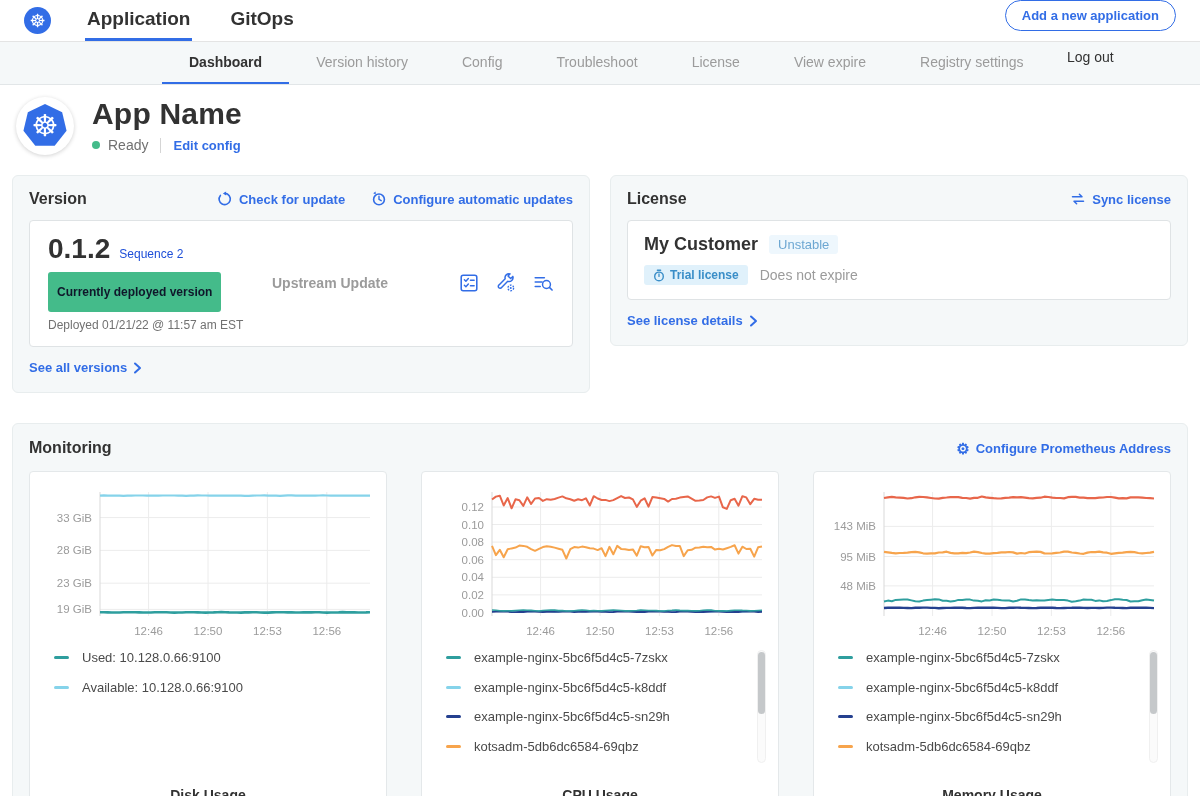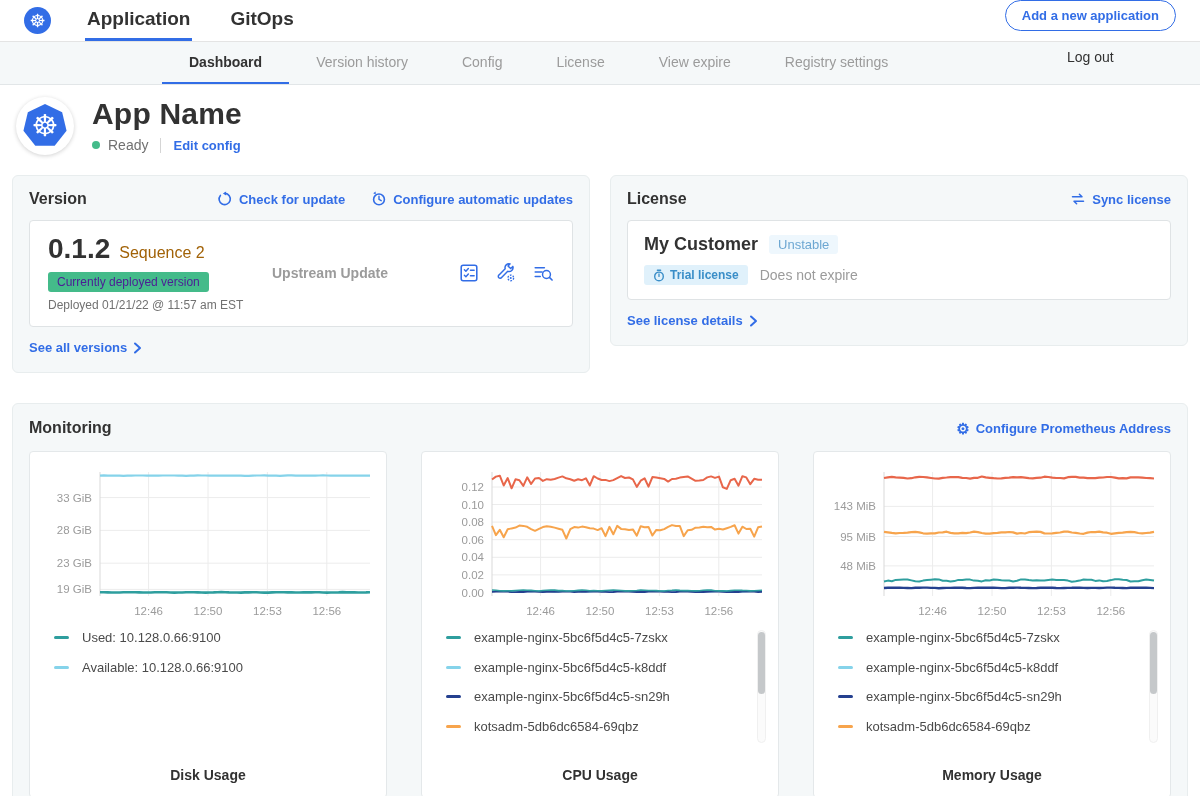--- a/index.html
+++ b/index.html
@@ -38,22 +38,22 @@
   .panel-version, .panel-license { flex:1; }
   .panel-head { display:flex; align-items:center; }
   .panel-title { font-size:16px; font-weight:700; color:#323232; }
   .panel-head-links { margin-left:auto; display:flex; gap:26px; }
   .inner-card { background:#fff; border:1px solid #dfe3e5; border-radius:4px; margin-top:12px; }
 
   .version-card { padding:12px 18px 14px; display:flex; align-items:center; }
   .ver-left { min-width:218px; }
   .ver-number-row { display:flex; align-items:baseline; gap:9px; }
   .ver-number { font-size:28px; font-weight:800; color:#323232; }
-  .ver-seq { font-size:16px; color:#a16207; }
-  .badge-green { display:inline-block; background:#44bb8a; color:#4c1d95; font-size:12px; font-weight:400; padding:3px 9px; border-radius:3px; margin:7px 0 6px; }
+  .ver-seq { font-size:12px; color:#1d4ed8; }
+  .badge-green { display:inline-block; background:#44bb8a; color:#0f172a; font-size:12px; font-weight:700; padding:13px 9px; border-radius:3px; margin:7px 0 6px; }
   .ver-deployed { font-size:12px; color:#717171; }
   .ver-source { font-size:14px; font-weight:600; color:#9b9b9b; margin-left:6px; }
   .ver-icons { margin-left:auto; display:flex; align-items:center; gap:15px; }
   .ver-icons svg { display:block; cursor:pointer; }
   .see-link { margin-top:13px; }
 
   .license-card { padding:13px 16px 14px; }
   .lic-row1 { display:flex; align-items:center; gap:11px; }
   .lic-customer { font-size:18px; font-weight:700; color:#323232; }
   .badge-channel { background:#eef7fd; color:#6da7d2; font-size:13px; padding:2px 9px; border-radius:3px; }
@@ -87,20 +87,21 @@
   <div class="nav-right">
     <button class="add-app-btn">Add a new application</button>
     <span class="logout">Log out</span>
   </div>
 </header>
 
 <nav class="subnav">
   <div class="subnav-tab active">Dashboard</div>
   <div class="subnav-tab">Version history</div>
   <div class="subnav-tab">Config</div>
+  <div class="subnav-tab">Troubleshoot</div>
   <div class="subnav-tab">License</div>
   <div class="subnav-tab">View expire</div>
   <div class="subnav-tab">Registry settings</div>
 </nav>
 
 <section class="app-header">
   <div class="app-icon-wrap">
     <div class="app-icon-hept">☸</div>
   </div>
   <div class="app-head-text">

